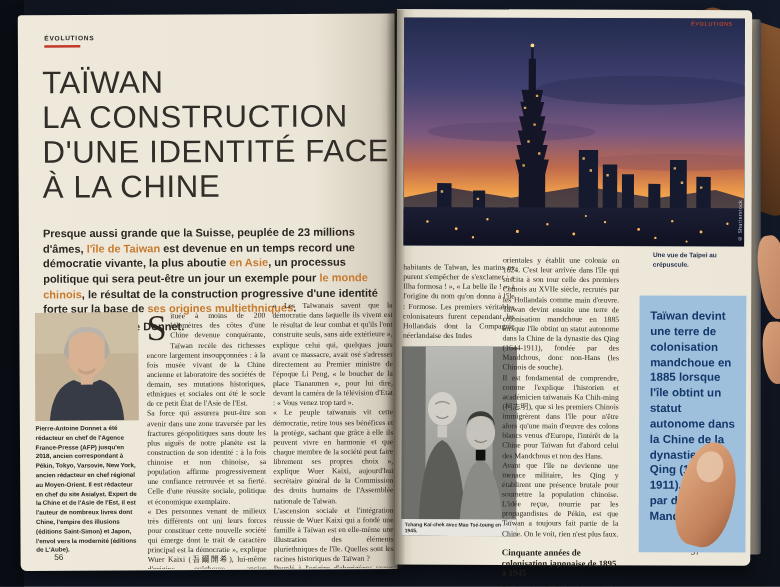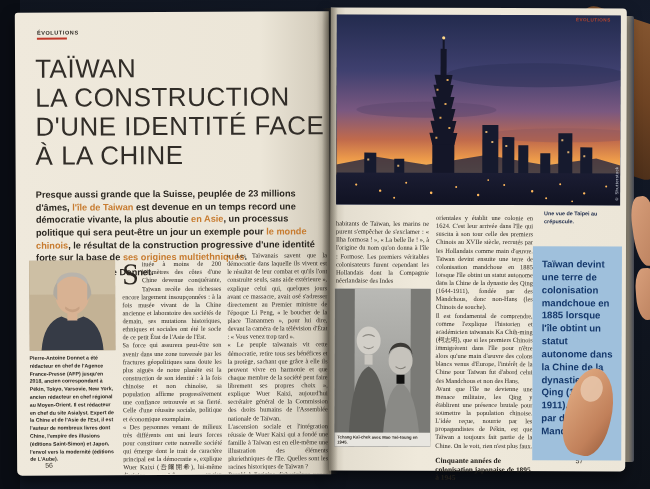--- a/index.html
+++ b/index.html
@@ -58,21 +58,21 @@
 
   
   .kicker-right{position:absolute;right:16px;top:9px;font-size:4.6px;font-weight:bold;
     letter-spacing:.5px;color:#b5452e;z-index:6;}
   .taipei{position:absolute;left:6px;top:7px;width:284px;height:190px;overflow:hidden;background:#1e2746;}
   .photo-credit{position:absolute;right:1px;bottom:4px;font-size:4.2px;color:#cfd4de;
     writing-mode:vertical-rl;transform:rotate(180deg);letter-spacing:.4px;z-index:7;}
   .taipei-caption{position:absolute;left:214px;top:202px;width:78px;font-size:5.4px;font-weight:bold;
     line-height:1.45;color:#1c2a4a;}
   .col-r1{left:6px;top:212px;width:93px;height:66px;}
-  .col-r2{left:106px;top:206px;width:97px;height:252px;}
+  .col-r2{left:89px;top:206px;width:97px;height:252px;}
   .col-r2 .bodypart{font-family:"Liberation Serif",serif;font-size:6.4px;line-height:1.27;
     color:#2b2620;text-align:justify;white-space:pre-line;}
   .subhead{font-family:"Liberation Serif",serif;font-size:7.4px;font-weight:bold;color:#23201b;
     line-height:1.2;margin:7px 0 5px 0;}
   .bw-photo{position:absolute;left:5px;top:281px;width:96px;height:158px;overflow:hidden;background:#9a9a9a;}
   .bw-caption{position:absolute;left:0;bottom:0;width:100%;background:#e8e6e0;color:#2a2620;
     font-size:4.2px;font-weight:bold;padding:2px 3px;box-sizing:border-box;}
   .blue-box{position:absolute;left:203px;top:238px;width:89px;height:214px;box-sizing:border-box;
     background:#9fc0dc;padding:12px 9px;z-index:3;}
   .blue-box-text{font-size:9.6px;line-height:1.34;font-weight:bold;color:#15386b;}

